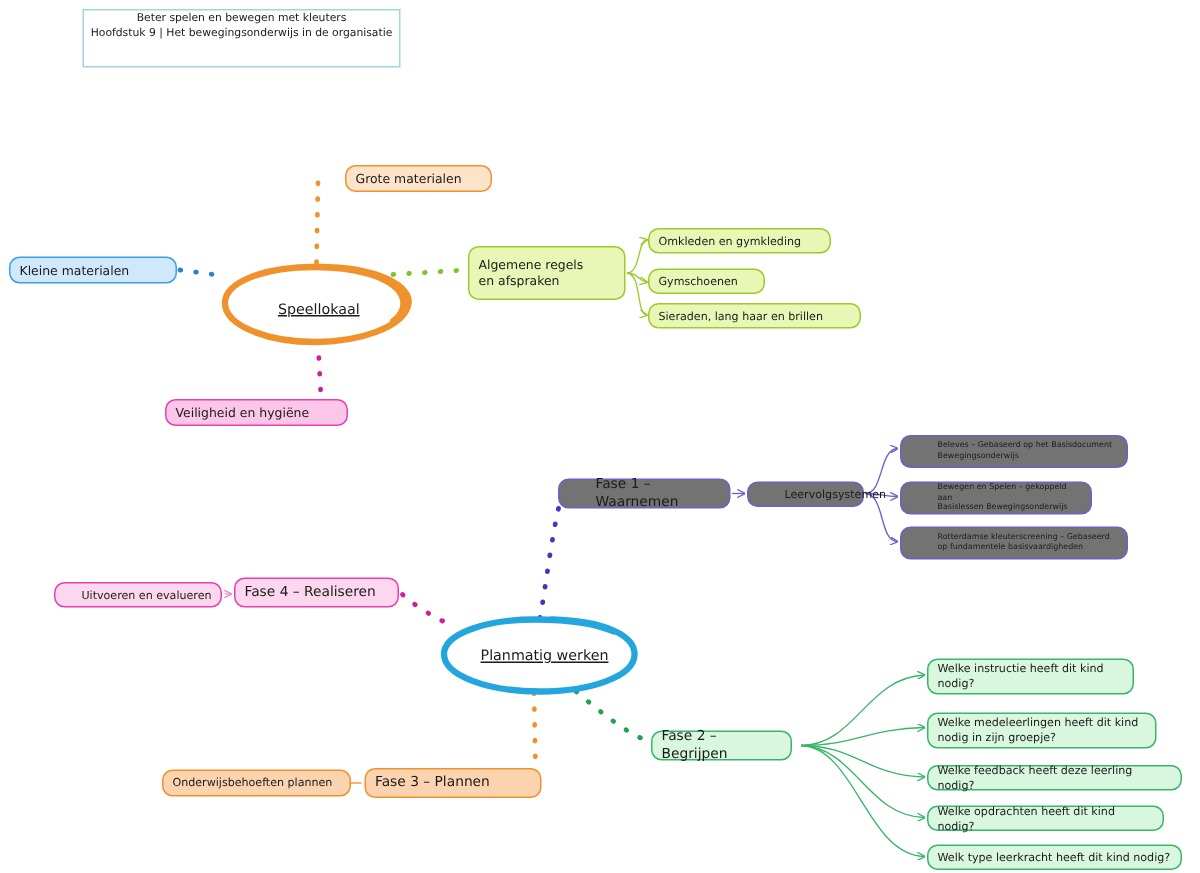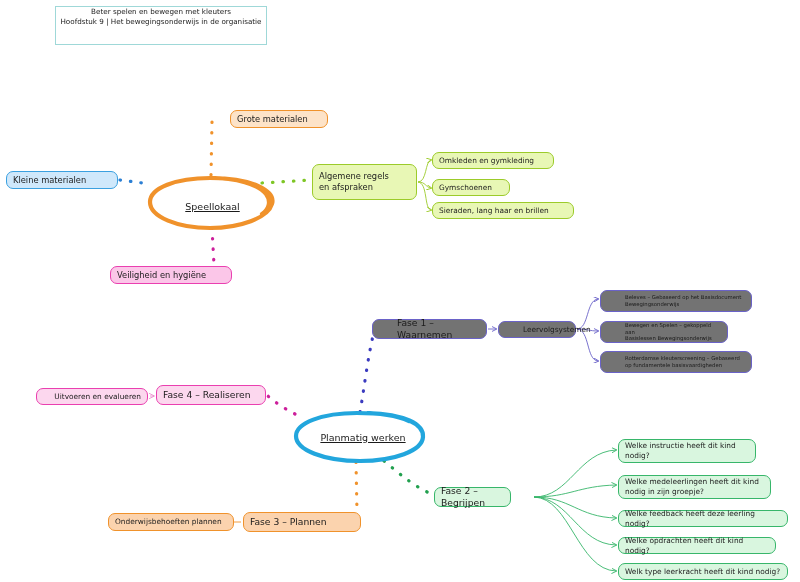--- a/index.html
+++ b/index.html
@@ -205,21 +205,21 @@
   </div>
   <div class="node purple fs6" style="left:600px;top:321px;width:128px;height:22px;">
     <span>Bewegen en Spelen – gekoppeld aan
 Basislessen Bewegingsonderwijs</span>
   </div>
   <div class="node purple fs6" style="left:600px;top:351px;width:152px;height:22px;">
     <span>Rotterdamse kleuterscreening – Gebaseerd
 op fundamentele basisvaardigheden</span>
   </div>
 
-  <div class="node mint fs10" style="left:434px;top:487px;width:77px;height:20px;">
+  <div class="node mint fs10" style="left:434px;top:487px;width:94px;height:20px;">
     <span>Fase 2 – Begrijpen</span>
   </div>
   <div class="node mint fs8" style="left:618px;top:439px;width:138px;height:24px;">
     <span>Welke instructie heeft dit kind
 nodig?</span>
   </div>
   <div class="node mint fs8" style="left:618px;top:475px;width:153px;height:24px;">
     <span>Welke medeleerlingen heeft dit kind
 nodig in zijn groepje?</span>
   </div>

